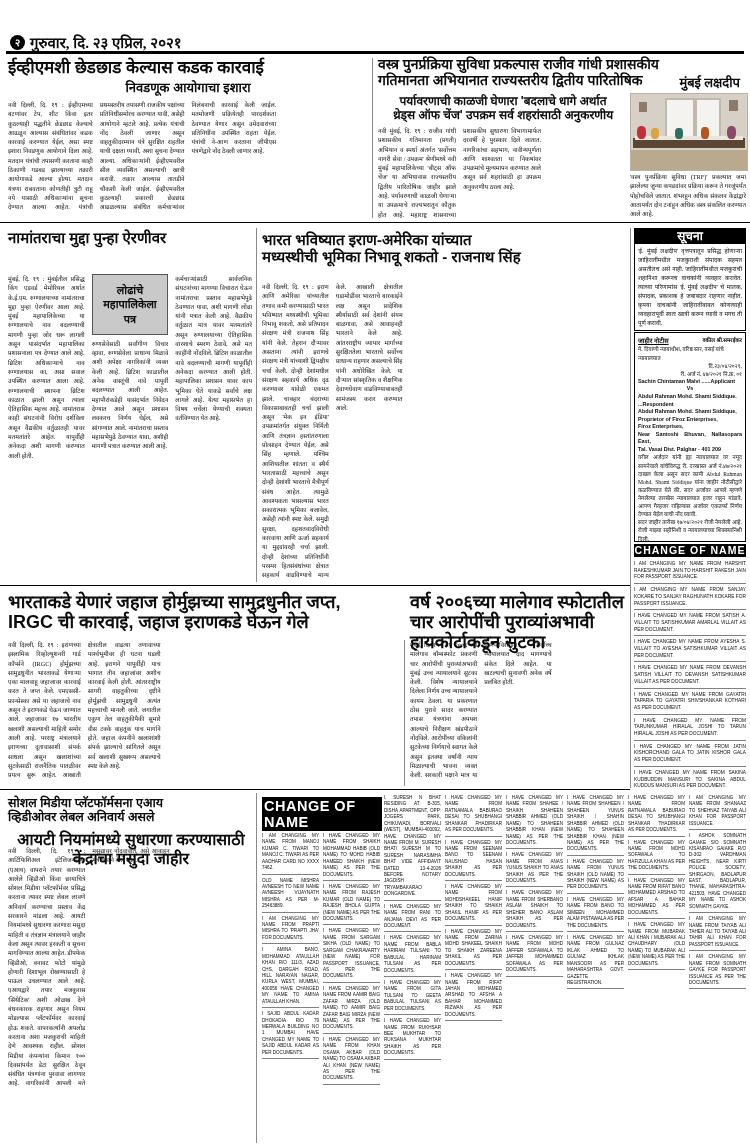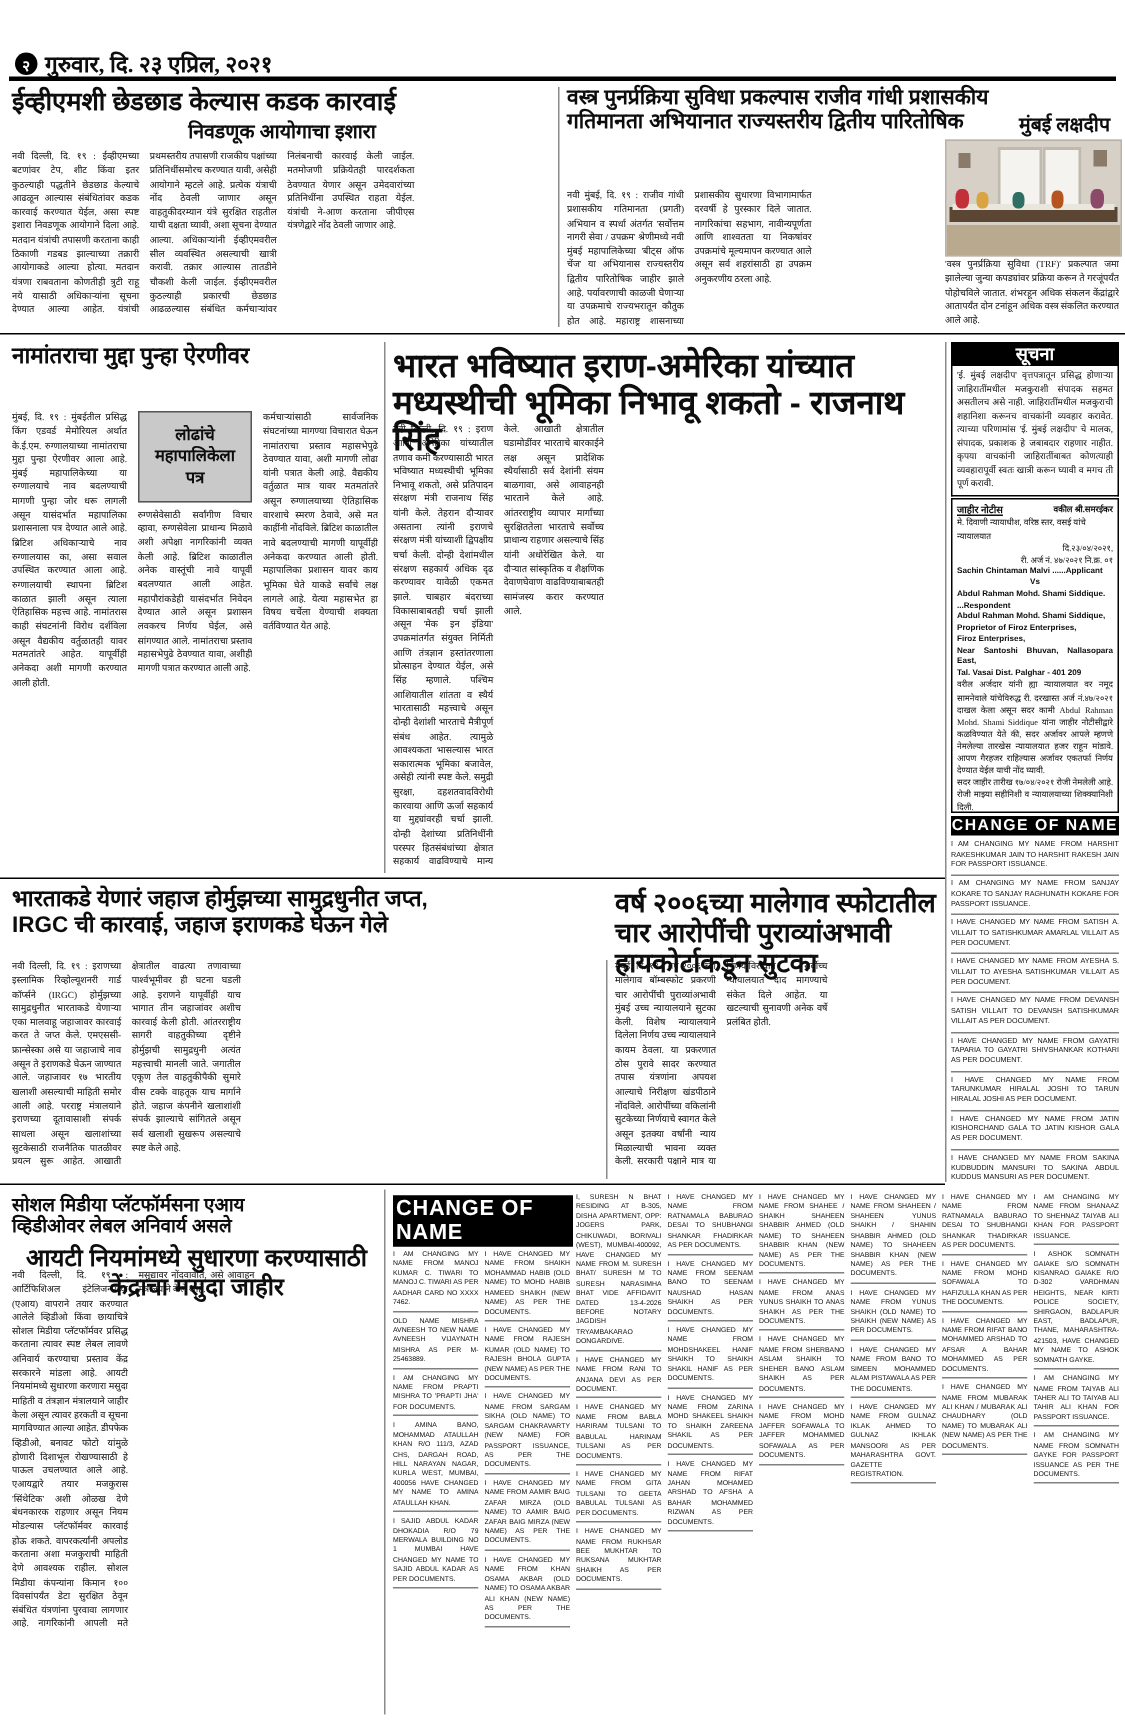--- a/index.html
+++ b/index.html
@@ -11,22 +11,22 @@
   
   .hdr-date{font-size:15px;font-weight:bold;}
   .badge{display:inline-flex;align-items:center;justify-content:center;width:15px;height:15px;
          border-radius:50%;background:#000;color:#fff;font-size:10px;font-weight:bold;margin-right:5px;}
   .masthead{font-size:13px;font-weight:bold;}
   
   .hl{font-weight:bold;text-align:left;line-height:1.12;font-family:"Liberation Sans","DejaVu Sans",sans-serif;}
   .hl-a{font-size:17px;}
   .hl-b{font-size:14px;}
   .hl-c{font-size:15px;}
-  .hl-d{font-size:22px;}
-  .hl-e{font-size:15px;}
+  .hl-d{font-size:15px;}
+  .hl-e{font-size:18px;}
   .hl-f{font-size:18px;}
   .hl-g{font-size:12.5px;}
   .sub{font-weight:bold;text-align:center;line-height:1.2;font-family:"Liberation Sans","DejaVu Sans",sans-serif;}
   .sub-a{font-size:13px;}
   .sub-b{font-size:12px;}
   .sub-g{font-size:16px;}
   
   .body-txt{font-size:6.2px;line-height:1.5;text-align:justify;overflow:hidden;
             column-fill:auto;column-gap:7px;column-rule:none;white-space:pre-line;}
   .cols3{column-count:3;}
@@ -78,20 +78,24 @@
 
   <div class="abs hl hl-a" style="left:8px;top:58px;width:360px;">ईव्हीएमशी छेडछाड केल्यास कडक कारवाई</div>
   <div class="abs sub sub-a" style="left:8px;top:80px;width:360px;">निवडणूक आयोगाचा इशारा</div>
   <div class="abs body-txt cols4" style="left:8px;top:100px;width:360px;height:118px;">नवी दिल्ली, दि. १९ : ईव्हीएमच्या बटणांवर टेप, शीट किंवा इतर कुठल्याही पद्धतीने छेडछाड केल्याचे आढळून आल्यास संबंधितांवर कडक कारवाई करण्यात येईल, असा स्पष्ट इशारा निवडणूक आयोगाने दिला आहे. मतदान यंत्रांची तपासणी करताना काही ठिकाणी गडबड झाल्याच्या तक्रारी आयोगाकडे आल्या होत्या. मतदान यंत्रणा राबवताना कोणतीही त्रुटी राहू नये यासाठी अधिकाऱ्यांना सूचना देण्यात आल्या आहेत. यंत्रांची प्रथमस्तरीय तपासणी राजकीय पक्षांच्या प्रतिनिधींसमोरच करण्यात यावी, असेही आयोगाने म्हटले आहे. प्रत्येक यंत्राची नोंद ठेवली जाणार असून वाहतुकीदरम्यान यंत्रे सुरक्षित राहतील याची दक्षता घ्यावी, अशा सूचना देण्यात आल्या. अधिकाऱ्यांनी ईव्हीएमवरील सील व्यवस्थित असल्याची खात्री करावी. तक्रार आल्यास तातडीने चौकशी केली जाईल. ईव्हीएमवरील कुठल्याही प्रकारची छेडछाड आढळल्यास संबंधित कर्मचाऱ्यांवर निलंबनाची कारवाई केली जाईल. मतमोजणी प्रक्रियेतही पारदर्शकता ठेवण्यात येणार असून उमेदवारांच्या प्रतिनिधींना उपस्थित राहता येईल. यंत्रांची ने-आण करताना जीपीएस यंत्रणेद्वारे नोंद ठेवली जाणार आहे.</div>
 
   <div class="abs rule-v" style="left:372px;top:58px;height:160px;"></div>
 
   <div class="abs hl hl-b" style="left:378px;top:57px;width:366px;">
     <div>वस्त्र पुनर्प्रक्रिया सुविधा प्रकल्पास राजीव गांधी प्रशासकीय</div>
     <div>गतिमानता अभियानात राज्यस्तरीय द्वितीय पारितोषिक</div>
+  </div>
+  <div class="abs sub sub-b" style="left:378px;top:94px;width:250px;">
+    <div>पर्यावरणाची काळजी घेणारा 'बदलाचे धागे अर्थात</div>
+    <div>थ्रेड्स ऑफ चेंज' उपक्रम सर्व शहरांसाठी अनुकरणीय</div>
   </div>
   <div class="abs photo" style="left:630px;top:93px;width:116px;height:76px;">
     <div class="win" style="left:34px;top:4px;width:26px;height:44px;"></div>
     <div class="win" style="left:64px;top:4px;width:22px;height:44px;"></div>
     <div class="frame" style="left:8px;top:8px;width:8px;height:10px;"></div>
     <div class="frame" style="left:98px;top:6px;width:9px;height:11px;"></div>
     <div class="floor" style="left:0;top:56px;width:116px;height:20px;"></div>
     <div class="table" style="left:2px;top:44px;width:112px;height:10px;"></div>
     <div class="cloth" style="left:4px;top:42px;width:108px;height:4px;"></div>
     <div class="person" style="left:6px;top:32px;width:9px;height:13px;background:#c2303a;"></div>

